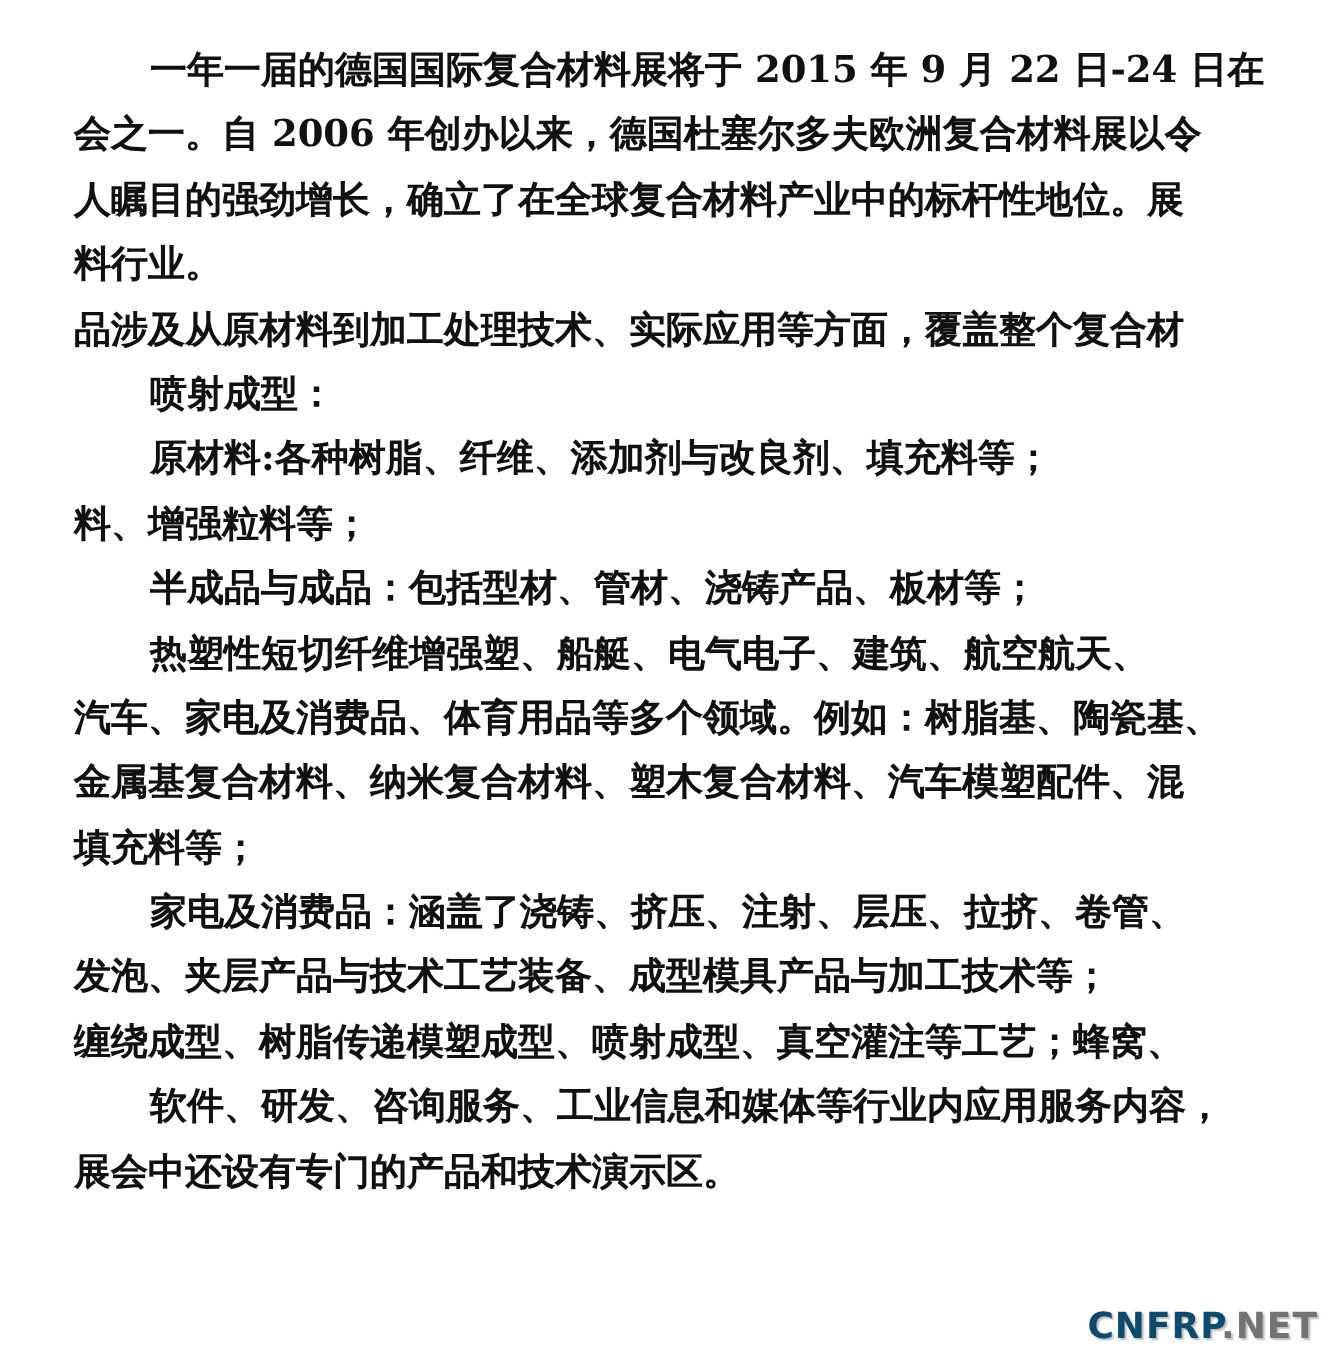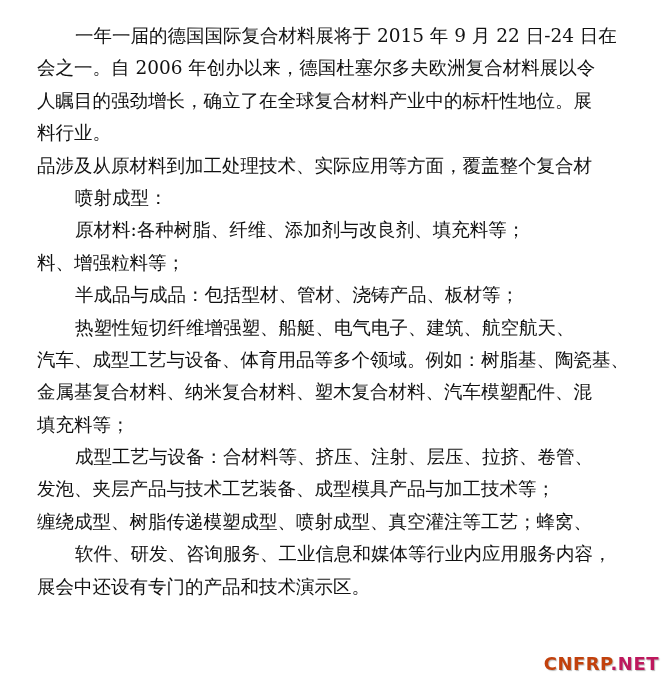--- a/index.html
+++ b/index.html
@@ -2,48 +2,48 @@
 <html><head>
 <meta charset="utf-8">
 <style>
   html, body { margin: 0; padding: 0; background: #ffffff; }
   body { width: 667px; height: 686px; position: relative; overflow: hidden; }
   .doc {
     position: absolute; left: 37px; top: 20px; width: 560px;
     font-family: "DejaVu Serif", "Liberation Serif", serif;
     font-size: 18.5px; color: #111111; line-height: 32.4px;
   }
-  .line { white-space: nowrap; height: 32.4px; }
+  .line { white-space: nowrap; height: 32.4px; font-weight: bold; }
   .indent { padding-left: 38px; }
   .watermark {
     position: absolute; right: 8px; bottom: 12px;
     font-family: "DejaVu Sans", "Liberation Sans", sans-serif;
     font-weight: bold; font-size: 18px; letter-spacing: 0.5px;
     text-shadow: 1px 1px 1px #bbbbbb;
   }
-  .wm-a { color: #c2410c; }
-  .wm-b { color: #be185d; }
+  .wm-a { color: #0c4a6e; }
+  .wm-b { color: #737373; }
 </style>
 </head>
 <body>
 
 <div class="doc">
   <div class="line indent">一年一届的德国国际复合材料展将于 2015 年 9 月 22 日-24 日在</div>
   <div class="line">会之一。自 2006 年创办以来，德国杜塞尔多夫欧洲复合材料展以令</div>
   <div class="line">人瞩目的强劲增长，确立了在全球复合材料产业中的标杆性地位。展</div>
   <div class="line">料行业。</div>
   <div class="line">品涉及从原材料到加工处理技术、实际应用等方面，覆盖整个复合材</div>
   <div class="line indent">喷射成型：</div>
   <div class="line indent">原材料:各种树脂、纤维、添加剂与改良剂、填充料等；</div>
   <div class="line">料、增强粒料等；</div>
   <div class="line indent">半成品与成品：包括型材、管材、浇铸产品、板材等；</div>
   <div class="line indent">热塑性短切纤维增强塑、船艇、电气电子、建筑、航空航天、</div>
-  <div class="line">汽车、成型工艺与设备、体育用品等多个领域。例如：树脂基、陶瓷基、</div>
+  <div class="line">汽车、家电及消费品、体育用品等多个领域。例如：树脂基、陶瓷基、</div>
   <div class="line">金属基复合材料、纳米复合材料、塑木复合材料、汽车模塑配件、混</div>
   <div class="line">填充料等；</div>
-  <div class="line indent">成型工艺与设备：合材料等、挤压、注射、层压、拉挤、卷管、</div>
+  <div class="line indent">家电及消费品：涵盖了浇铸、挤压、注射、层压、拉挤、卷管、</div>
   <div class="line">发泡、夹层产品与技术工艺装备、成型模具产品与加工技术等；</div>
   <div class="line">缠绕成型、树脂传递模塑成型、喷射成型、真空灌注等工艺；蜂窝、</div>
   <div class="line indent">软件、研发、咨询服务、工业信息和媒体等行业内应用服务内容，</div>
   <div class="line">展会中还设有专门的产品和技术演示区。</div>
 </div>
 
 <div class="watermark"><span class="wm-a">CNFRP</span><span class="wm-b">.NET</span></div>
 
 </body></html>

